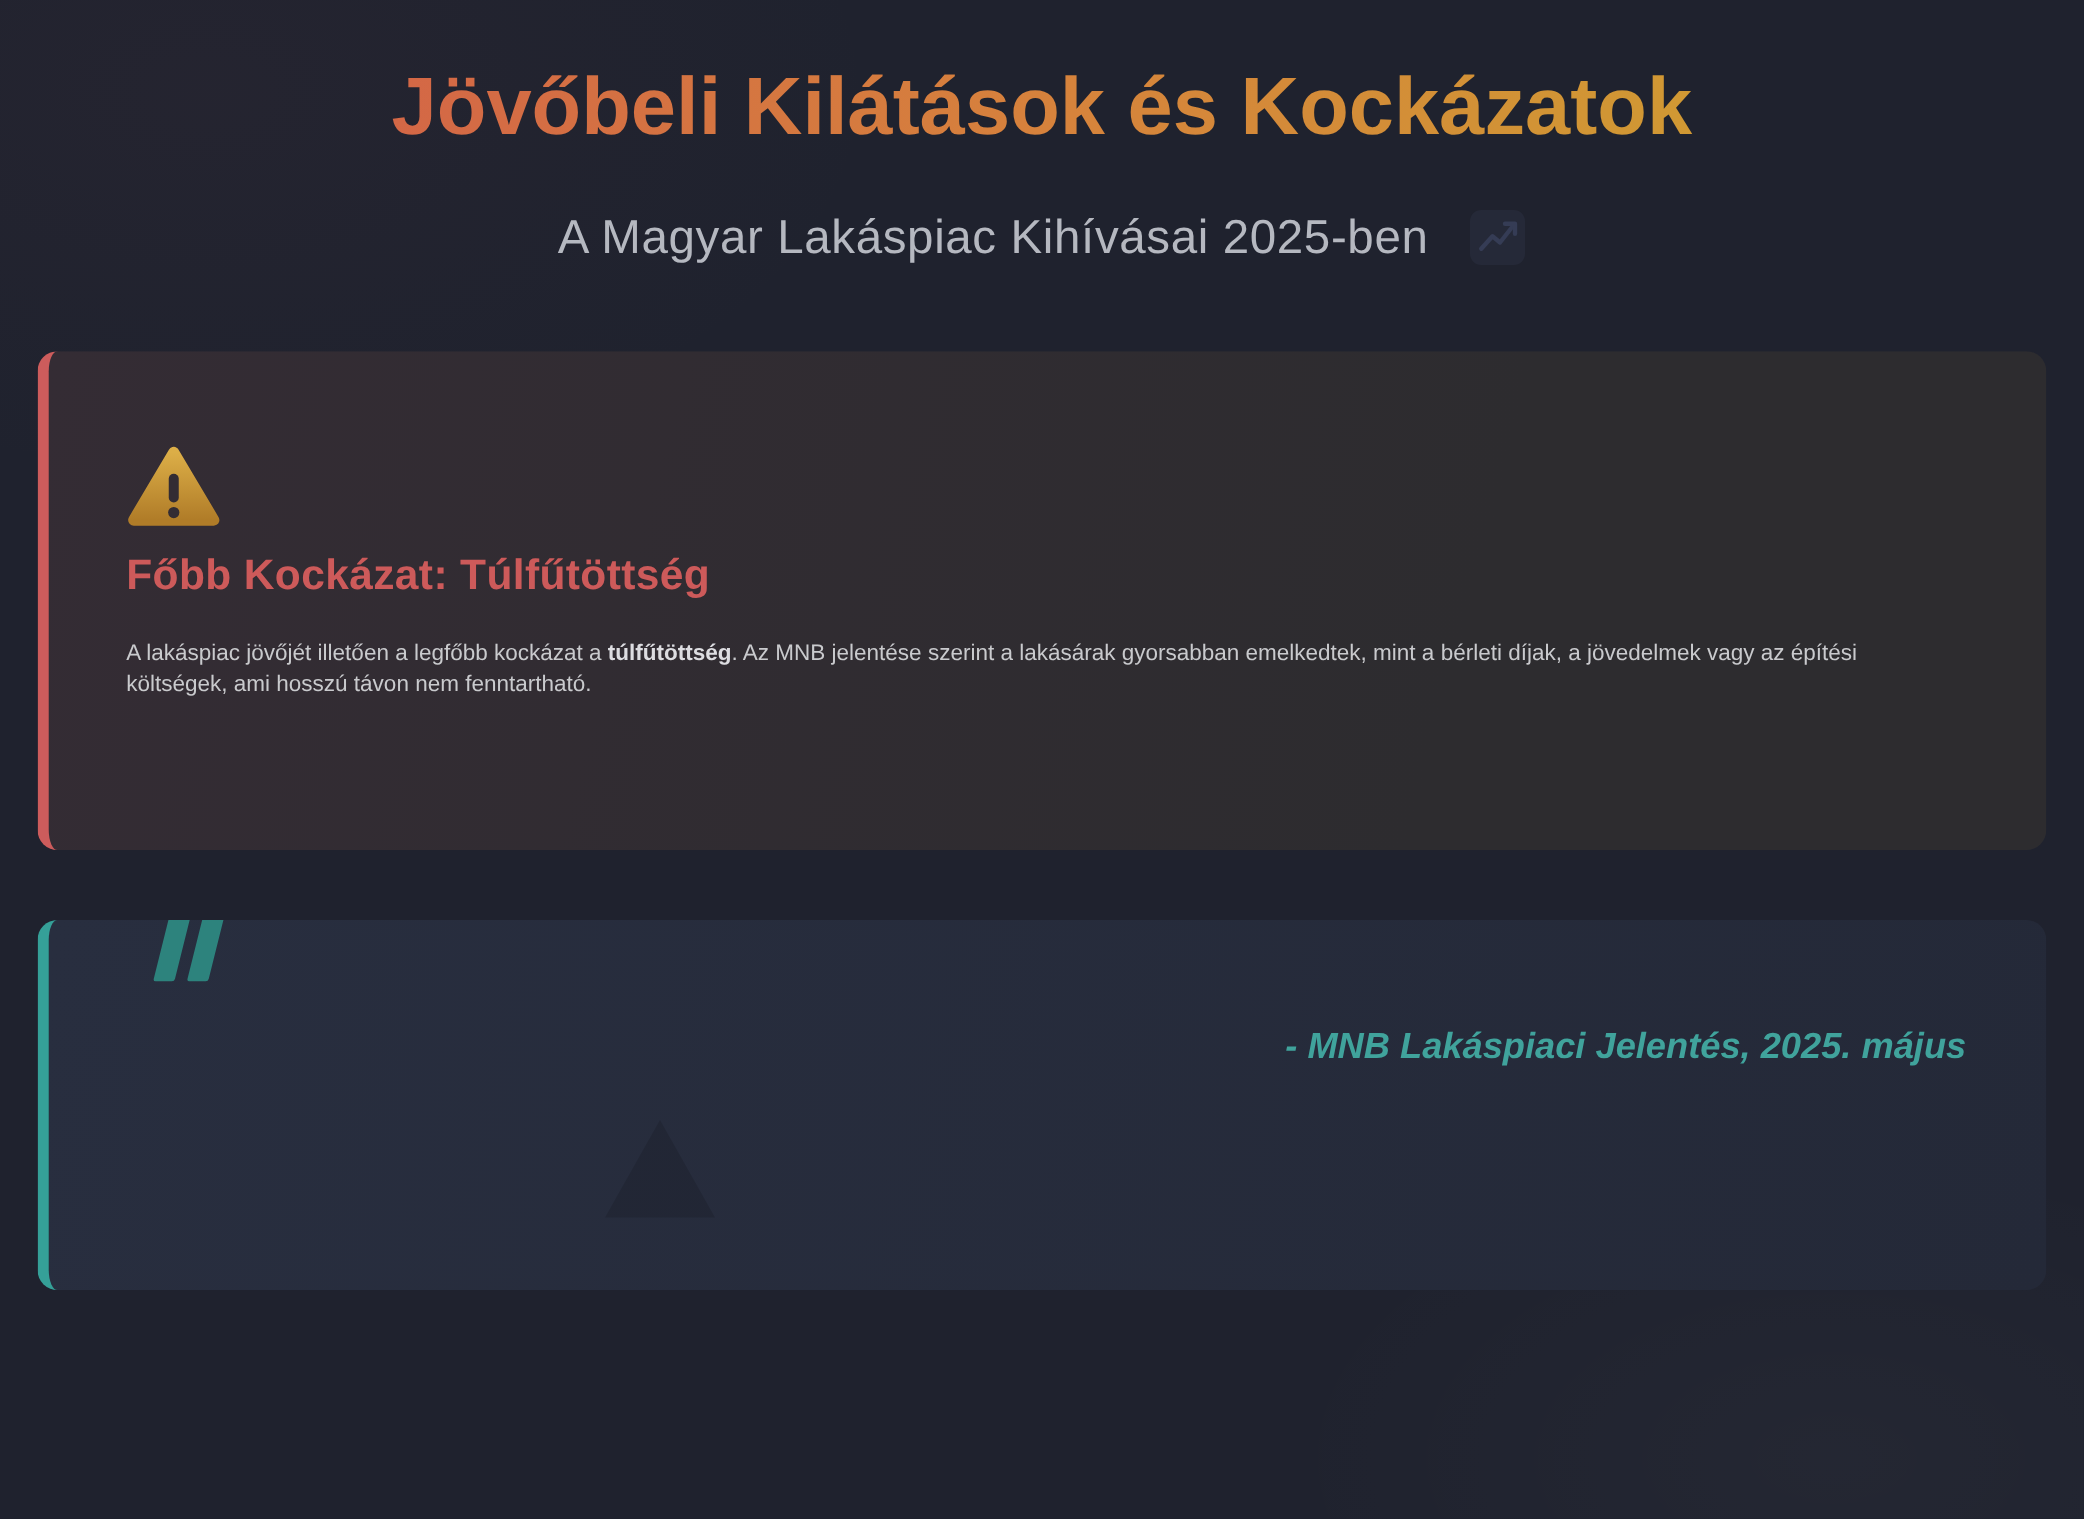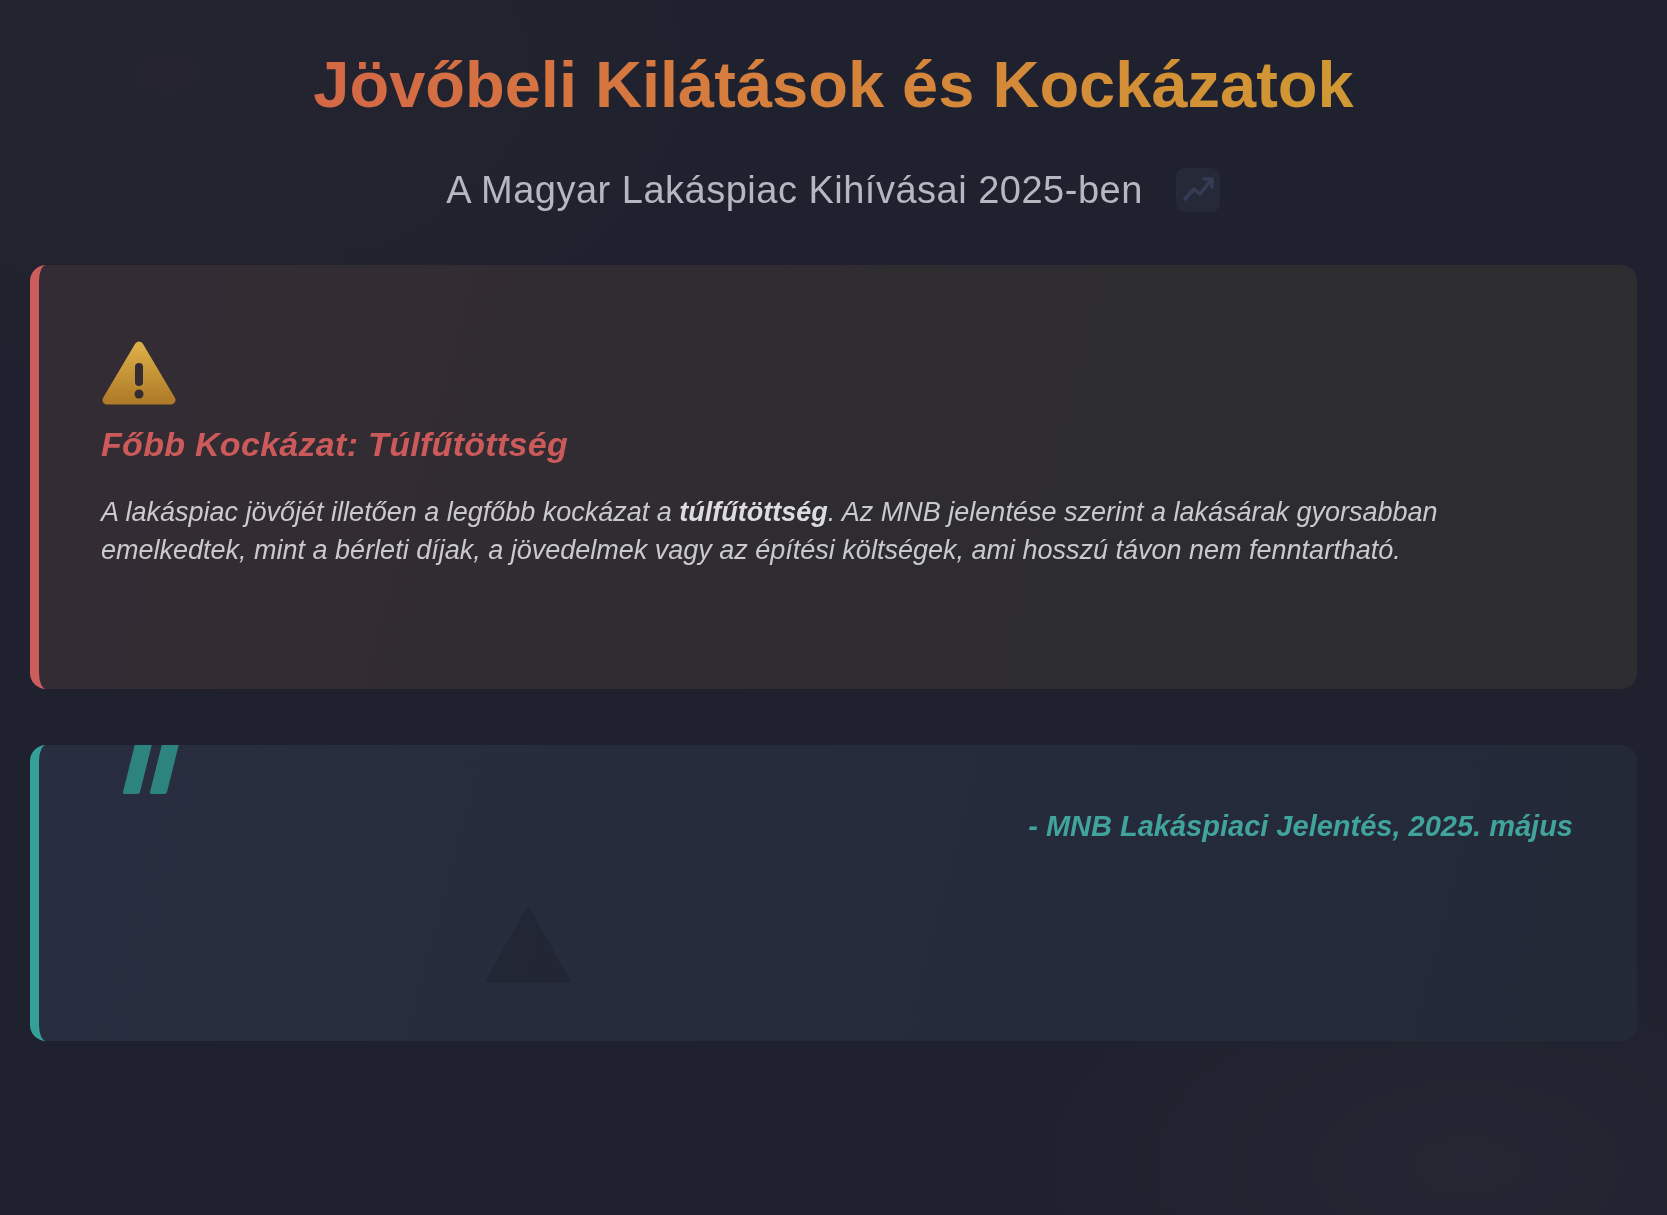--- a/index.html
+++ b/index.html
@@ -15,40 +15,39 @@
   .title{
     margin:0;text-align:center;font-size:65px;font-weight:bold;line-height:1.25;
     background:linear-gradient(90deg,#d35f49 9%,#d6823c 50%,#cf9e31 89%);
     -webkit-background-clip:text;background-clip:text;color:transparent;
   }
   .subtitle-row{display:flex;justify-content:center;align-items:center;gap:32px;margin-top:42px;}
   .subtitle{margin:0;font-size:38px;font-weight:400;color:#b5b8c0;letter-spacing:0.5px;}
   .chart-icon svg{display:block;opacity:0.85;}
   .card{margin:0 30px;border-radius:16px;position:relative;}
   .risk-card{
-    margin-top:52px;
+    margin-top:68px;
     border-left:9px solid #cd5c5c;
     background:linear-gradient(105deg,#342c34 0%,#2d2c2f 70%);
     padding:74px 76px 120px 62px;
-    font-style:italic;
   }
   .warn-icon{width:76px;height:68px;}
   .risk-heading{margin:18px 0 0;font-size:34px;font-weight:bold;color:#cd5a5a;letter-spacing:0.3px;}
-  .risk-body{margin:30px 0 0;font-size:27px;line-height:1.38;color:#c9cacd;max-width:1420px;}
+  .risk-body{margin:30px 0 0;font-size:18px;line-height:1.38;color:#c9cacd;max-width:1420px;}
   .risk-body strong{color:#dddde1;}
   .quote-card{
     margin-top:56px;
     border-left:9px solid #35a098;
     background:linear-gradient(105deg,#282e3f 0%,#242938 100%);
     padding:0 64px 46px 58px;overflow:hidden;min-height:250px;
   }
   .quote-icon{height:50px;margin-top:-3px;padding-left:32px;display:flex;gap:10px;align-items:flex-start;}
   .quote-icon i{display:block;width:17px;height:52px;background:#2d837d;transform:skewX(-14deg);border-radius:2px;}
   .quote-text{margin:14px 0 0 14px;font-style:italic;font-size:30px;line-height:1.56;color:#ccced4;max-width:1400px;}
-  .quote-attr{margin-top:18px;text-align:right;font-style:italic;font-weight:bold;font-size:29px;color:#40a39c;}
+  .quote-attr{margin-top:38px;text-align:right;font-style:italic;font-weight:bold;font-size:29px;color:#40a39c;}
   .watermark-triangle{
     position:absolute;left:445px;top:160px;width:0;height:0;
     border-left:44px solid transparent;border-right:44px solid transparent;
     border-bottom:78px solid rgba(0,0,0,0.12);
   }
 </style>
 </head>
 <body>
 
 <header class="header">

